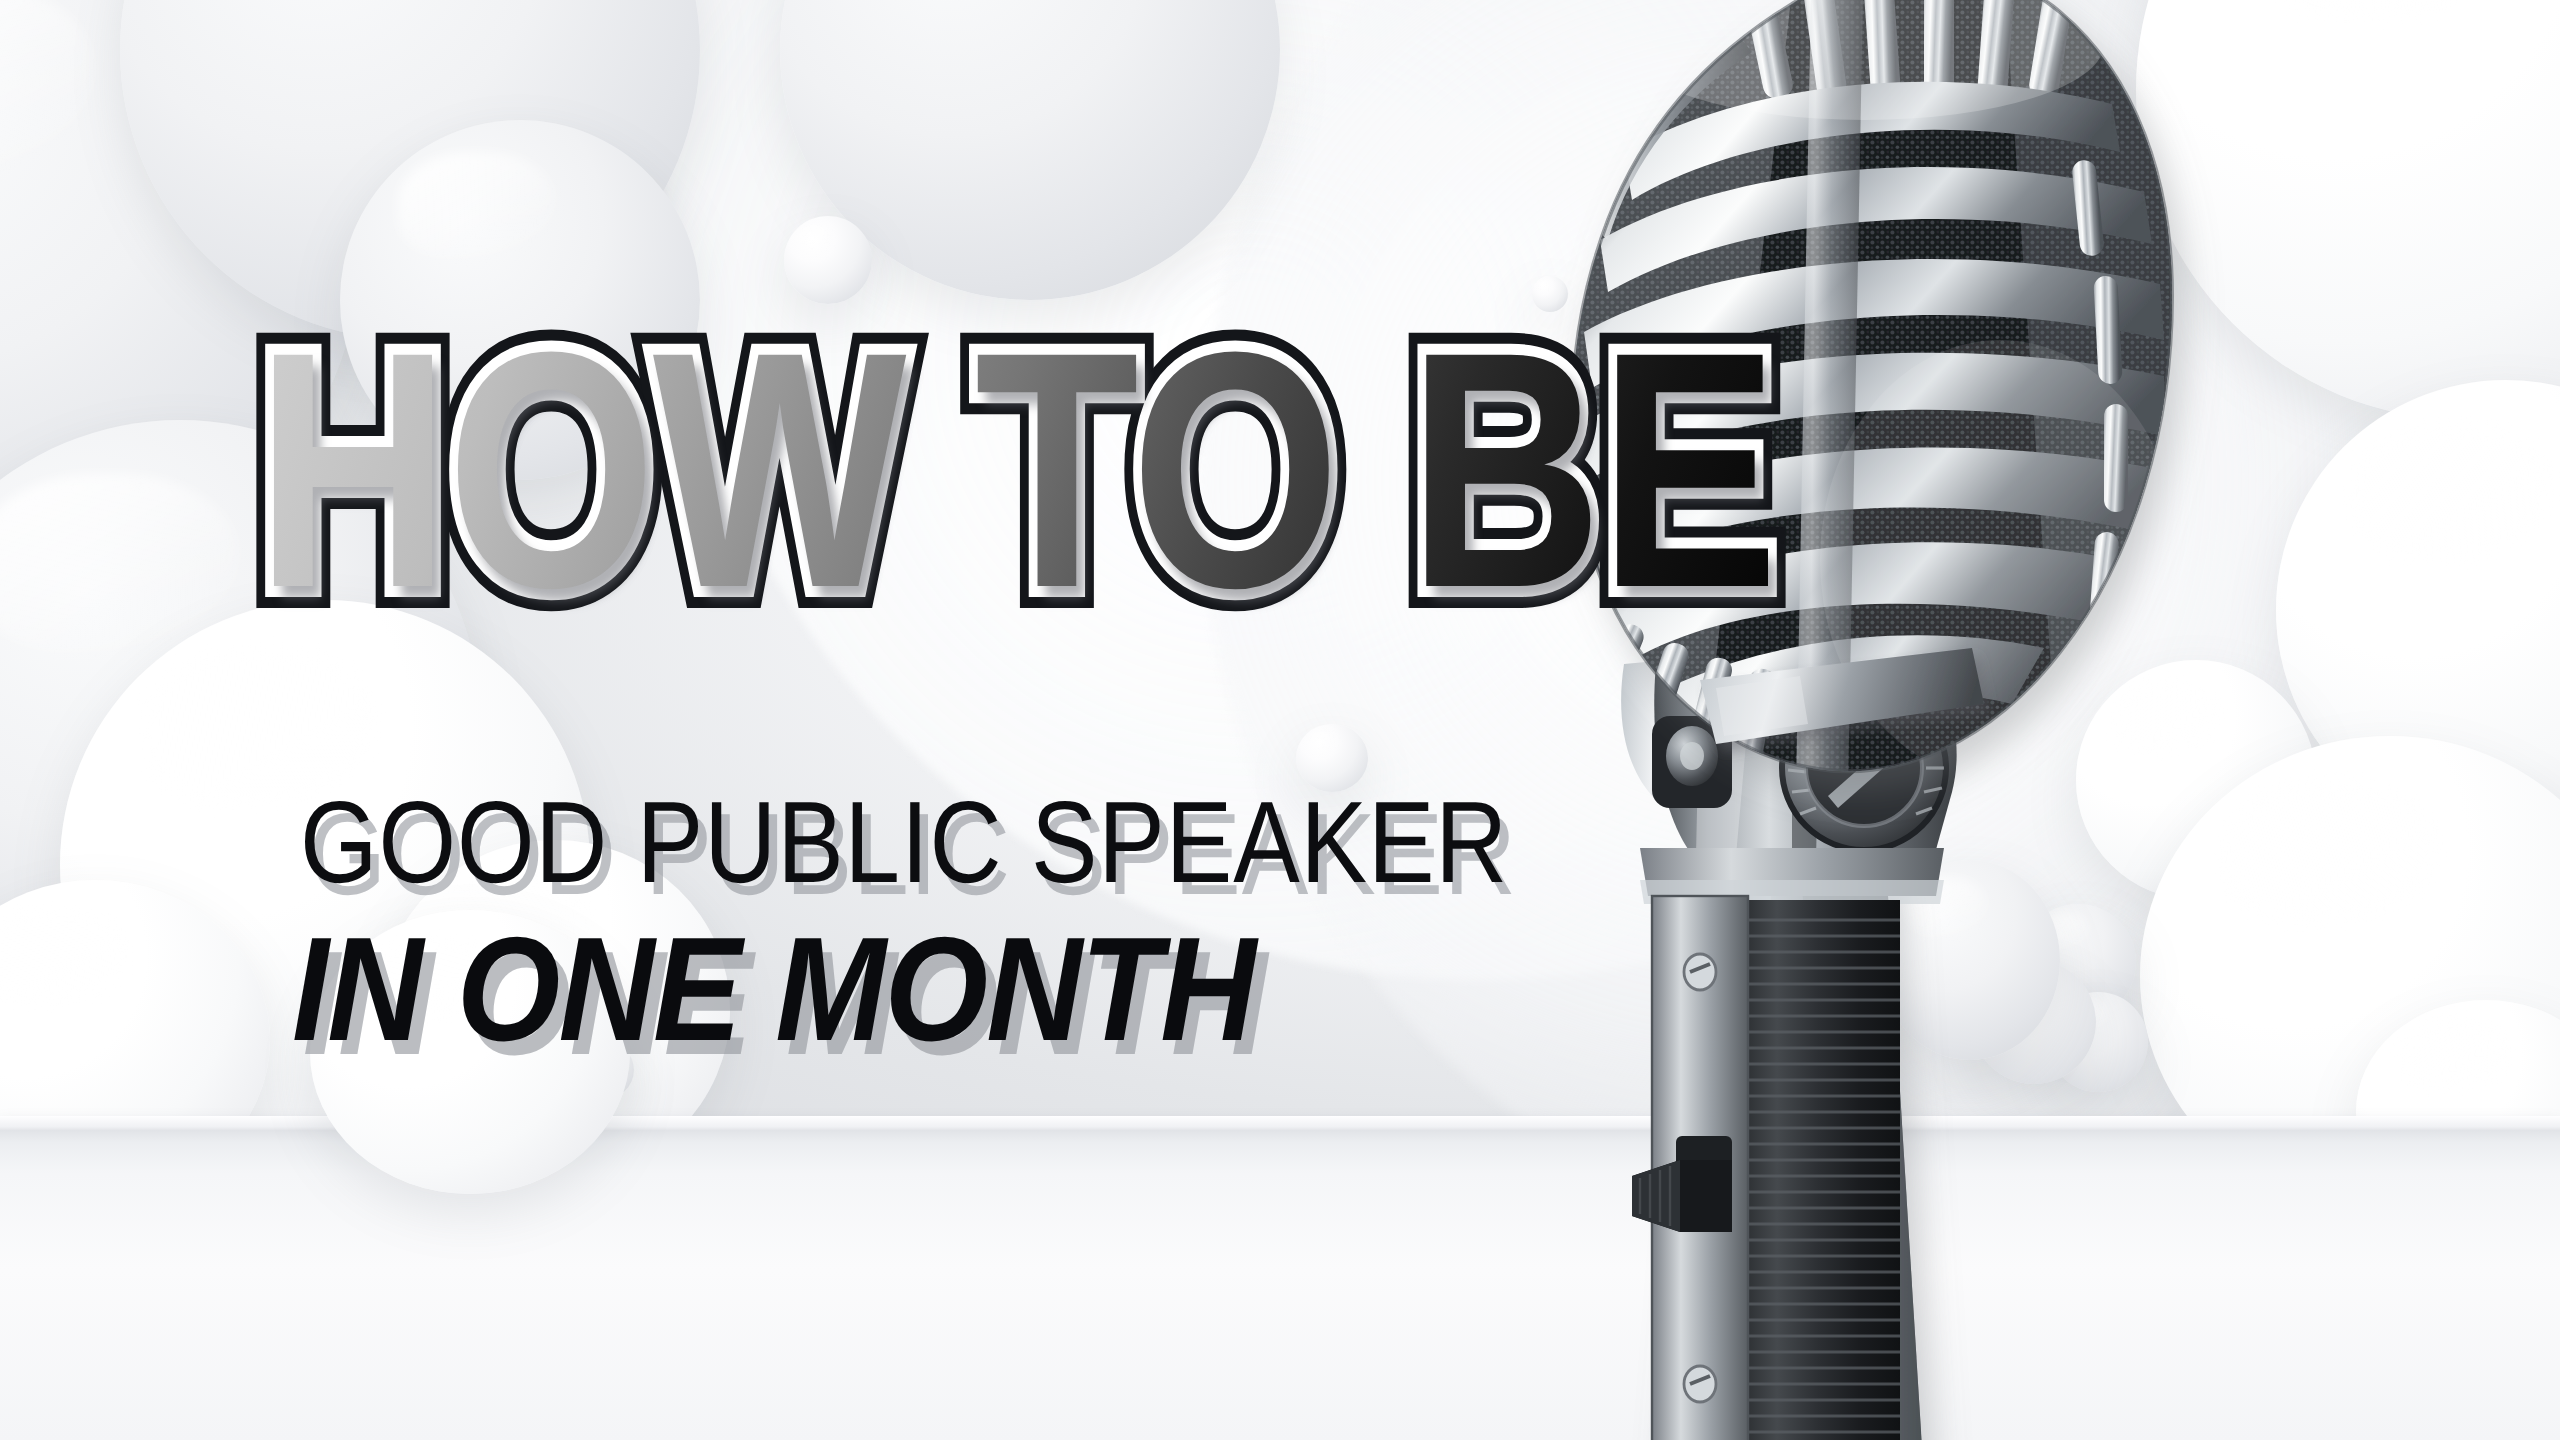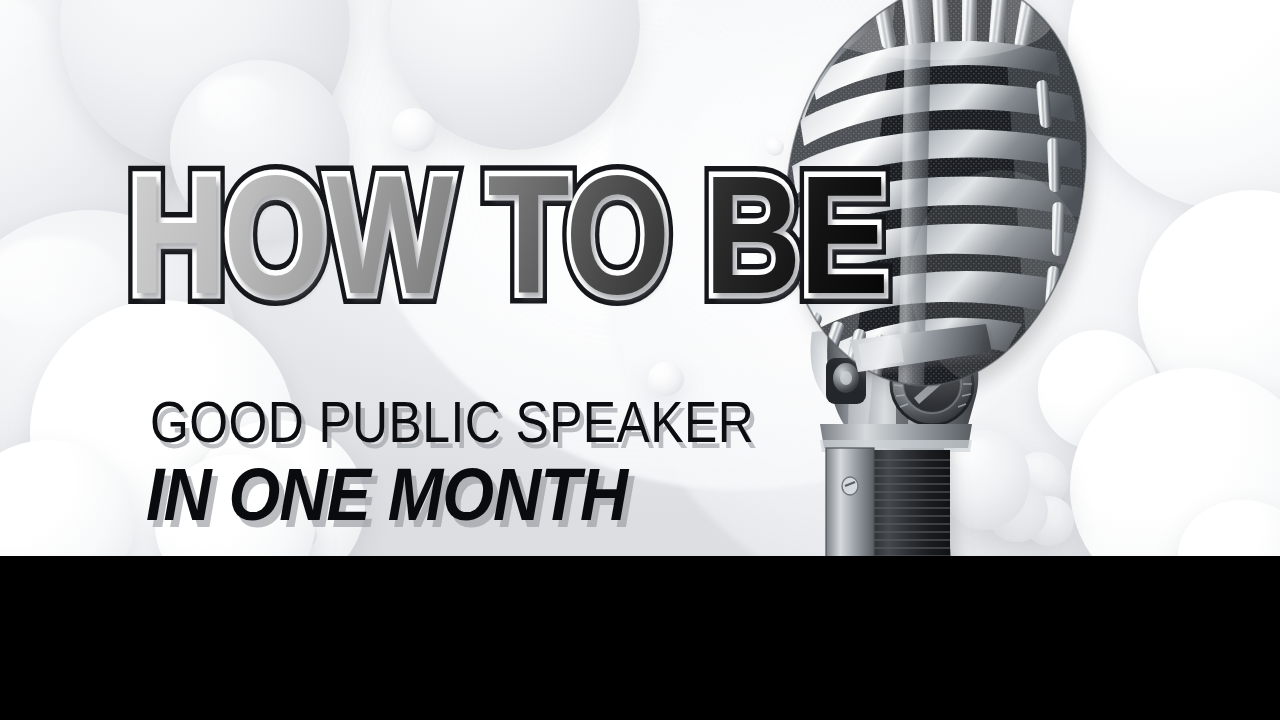--- a/index.html
+++ b/index.html
@@ -4,21 +4,21 @@
 <title>How To Be Good Public Speaker In One Month</title>
 <style>
   html, body {
     margin: 0;
     padding: 0;
     background: #000;
   }
   #stage {
     position: relative;
     width: 1280px;
-    height: 556px;
+    height: 720px;
     overflow: hidden;
     font-family: "Liberation Sans", sans-serif;
     background: #eceef0;
   }
 
   
   .bg-base {
     position: absolute;
     inset: 0;
     background:

